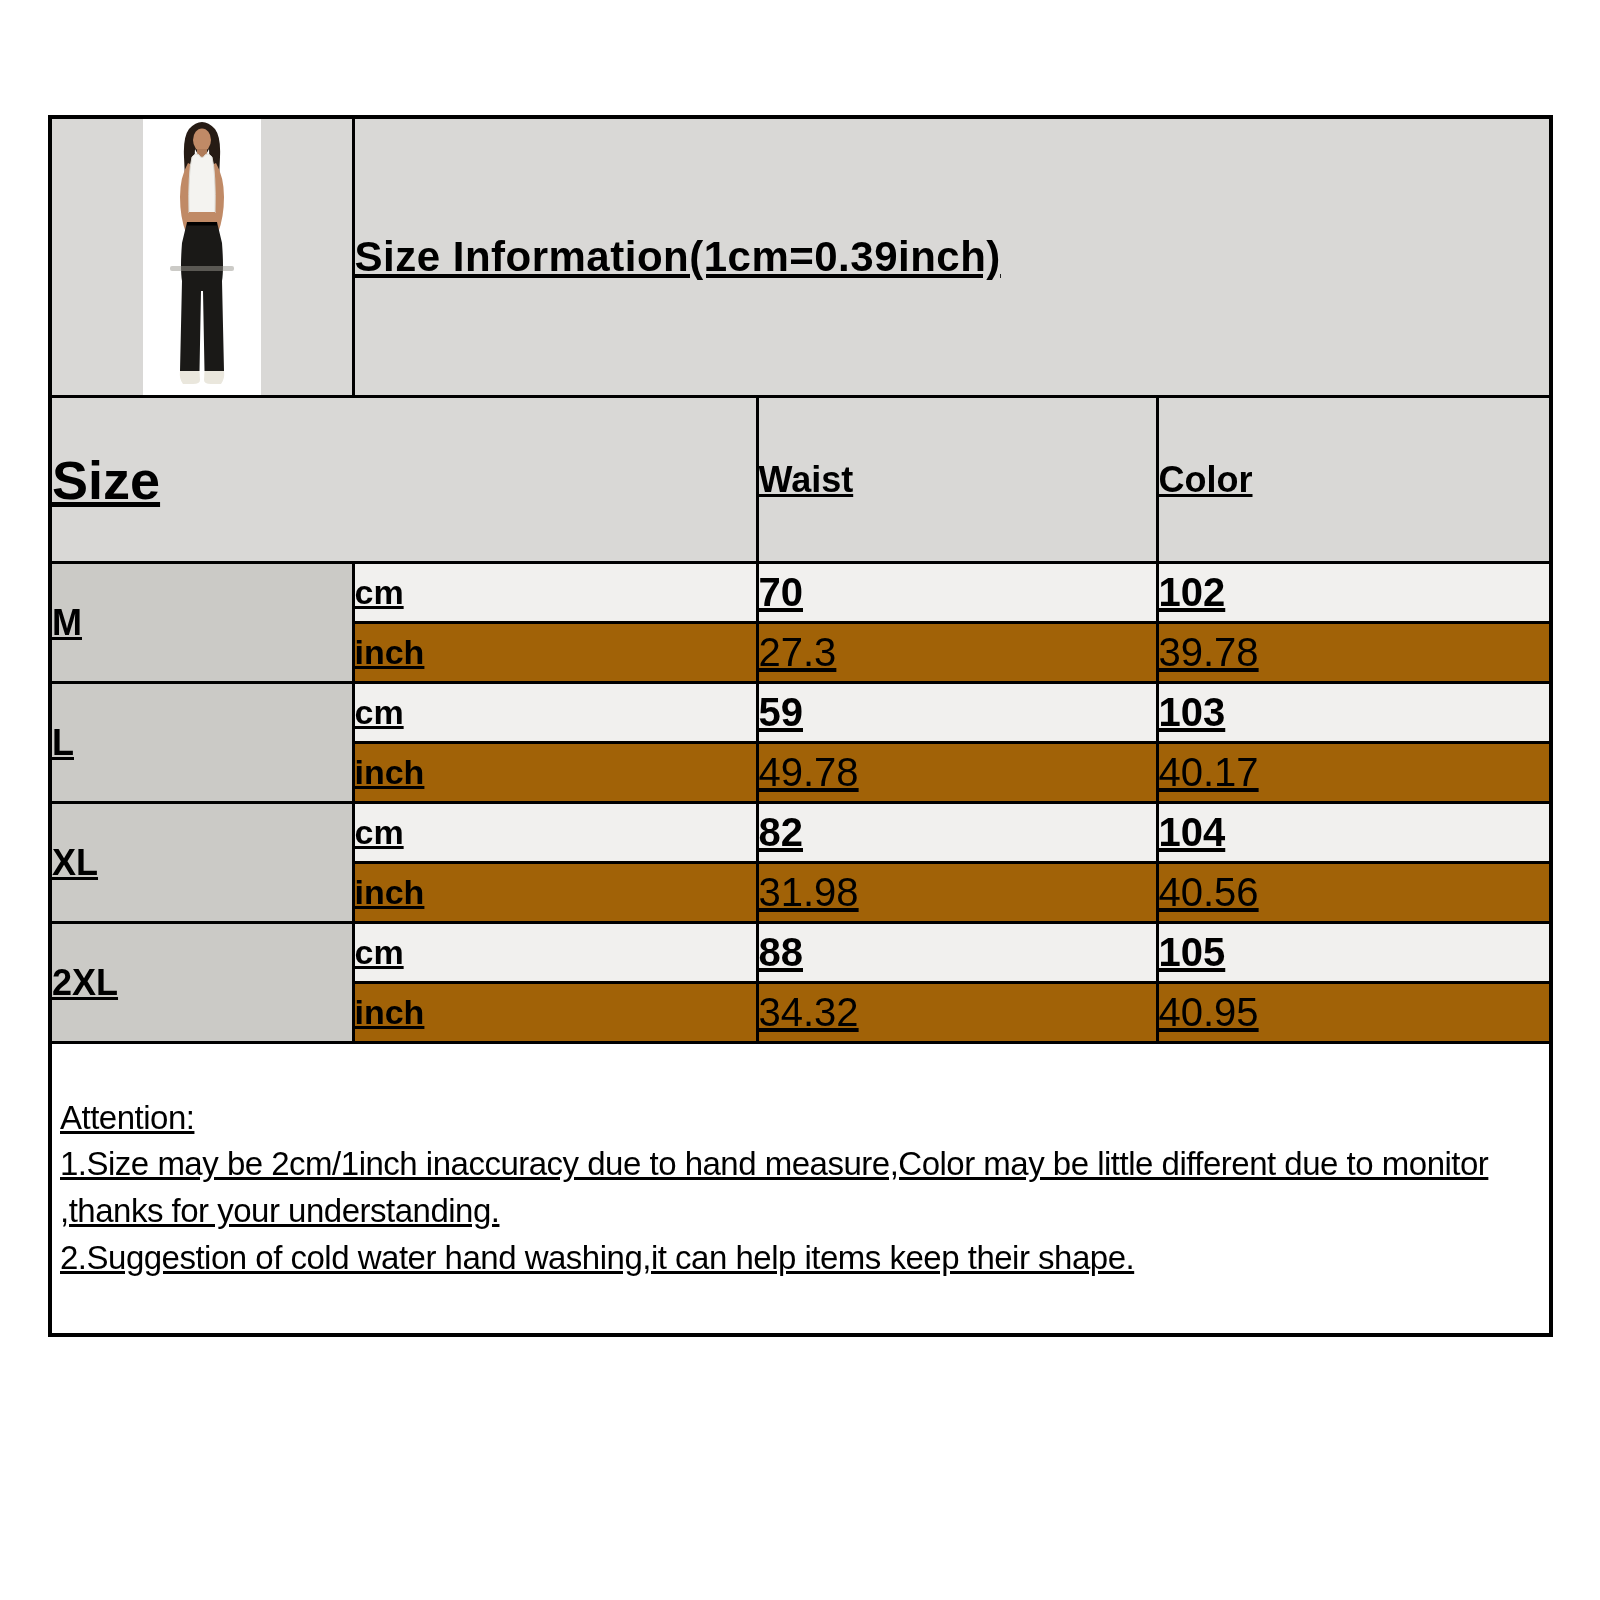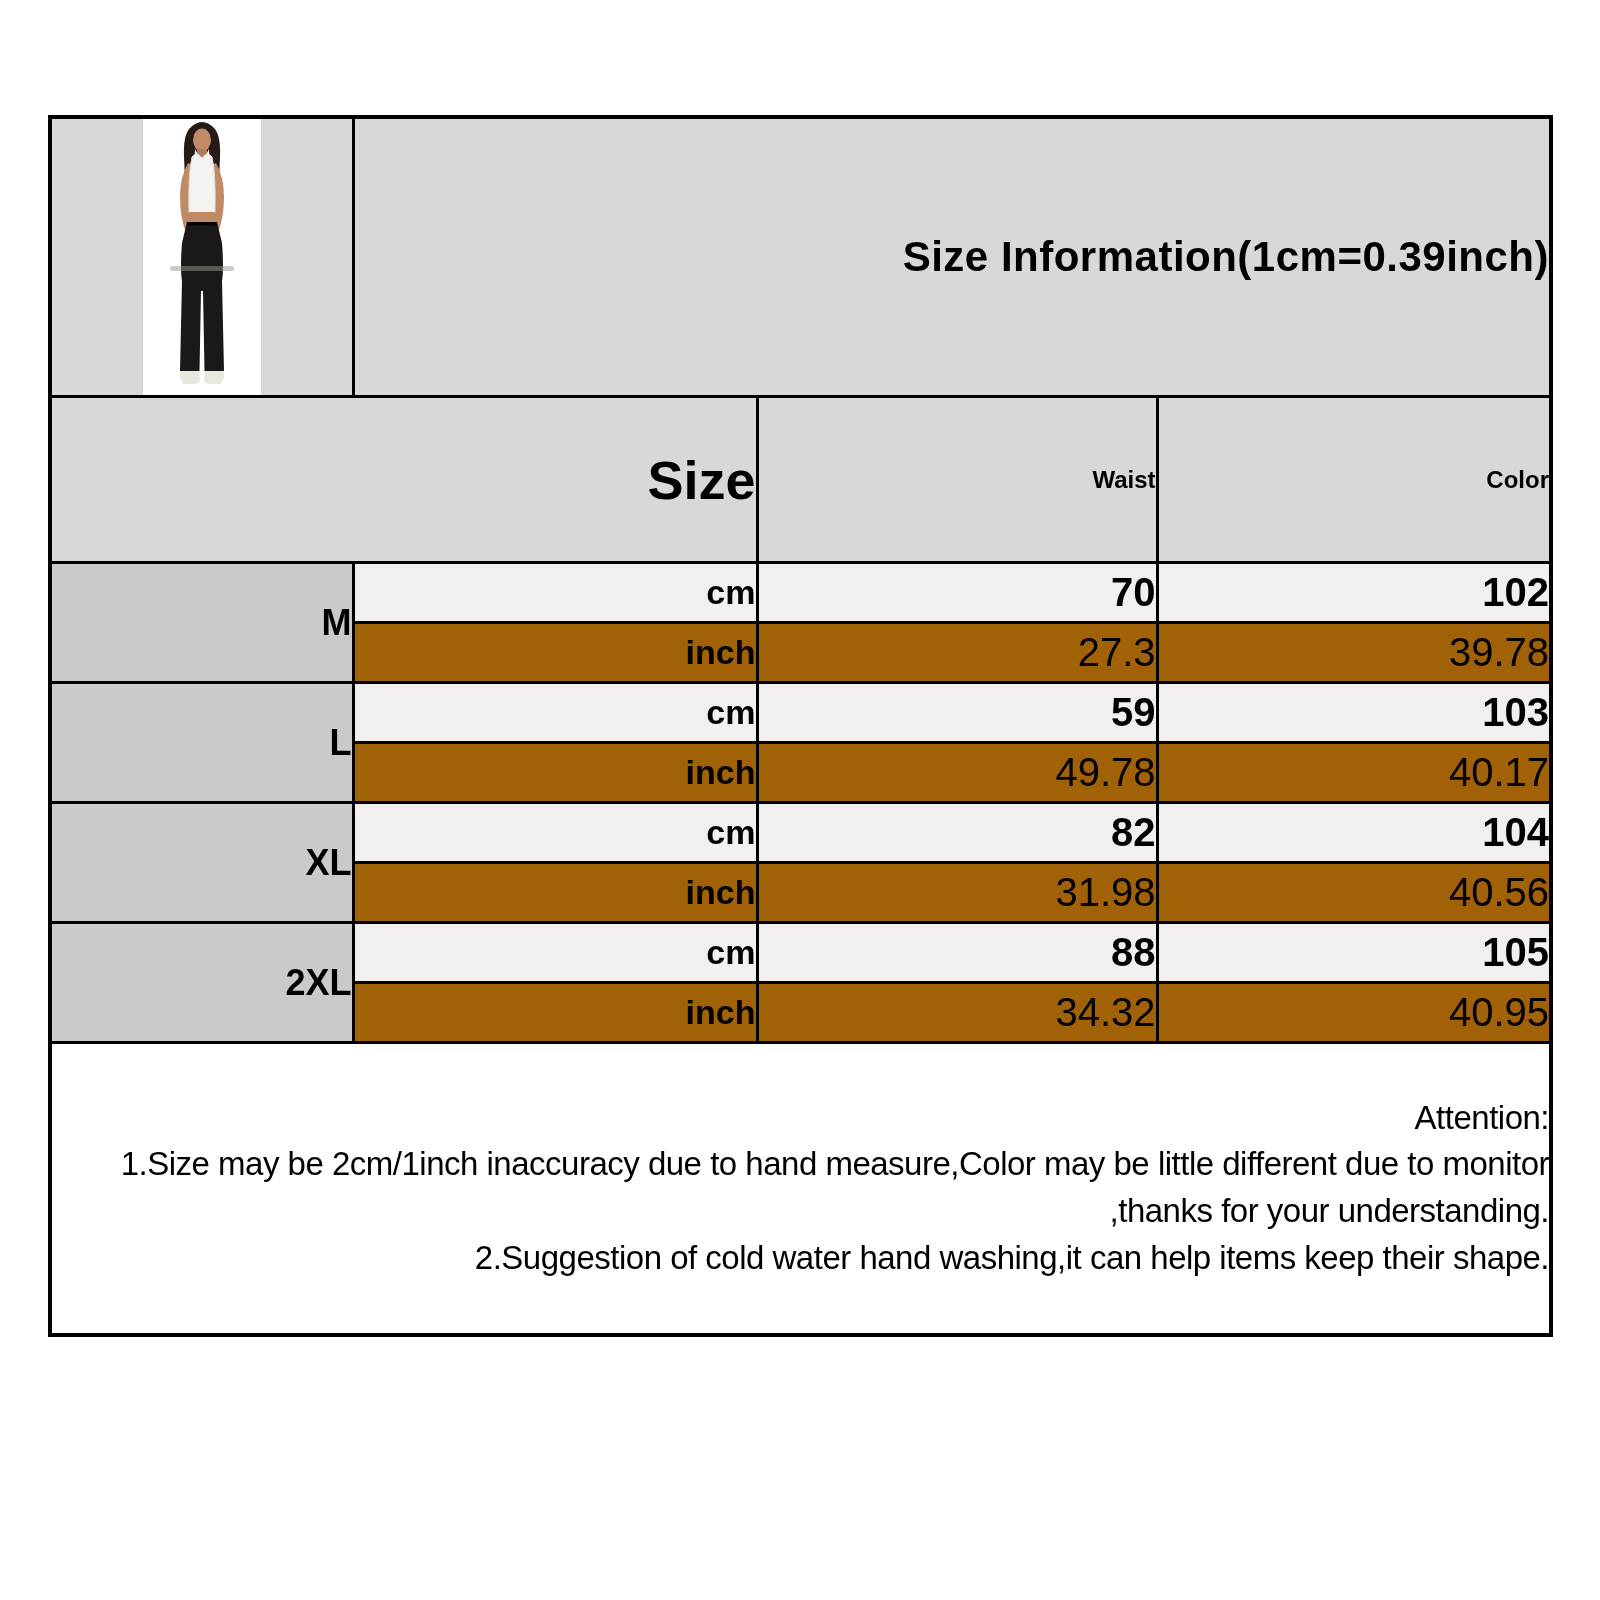--- a/index.html
+++ b/index.html
@@ -15,40 +15,41 @@
   .chart-wrap { position: absolute; left: 48px; top: 115px; }
 
   table.size-chart {
     border-collapse: collapse;
     table-layout: fixed;
     width: 1501px;
     border: 4px solid var(--border, #000);
   }
   table.size-chart td {
     border: 3px solid var(--border, #000);
-    text-align: right;
+    text-align: left;
     vertical-align: middle;
     padding: 0;
     overflow: hidden;
+    text-decoration: underline;
   }
 
   
   .row-top td { height: 276px; }
   .cell-photo { background: var(--header-bg, #d9d8d6); }
   .photo-strip { width: 118px; height: 276px; margin: 0 auto; background: #ffffff; }
   .photo-strip svg { display: block; }
   .cell-title {
     background: var(--header-bg, #d9d8d6);
     font-size: 42px; font-weight: bold; letter-spacing: 0.5px;
   }
 
   
   .row-head td { height: 166px; background: var(--header-bg, #d9d8d6); font-weight: bold; }
   .cell-size-head { font-size: 54px; }
-  .cell-col-head { font-size: 24px; }
+  .cell-col-head { font-size: 36px; }
 
   
   td.cell-size-label {
     background: var(--size-col-bg, #cbcac6);
     font-size: 36px; font-weight: bold;
   }
   .row-cm td, .row-inch td { height: 60px; margin-top: 32px; }
   .row-cm td { border-top-width: 4px; }           
   .row-cm td:not(.cell-size-label) { background: var(--cm-row-bg, #f1f0ee); }
   .row-inch td:not(.cell-size-label) { background: #a16207; }
@@ -60,20 +61,21 @@
   .row-attention td {
     height: 292px;
     border-top-width: 4px;
     vertical-align: top; text-align: left;
     padding: 6px 10px;
     background: #ffffff;
   }
   .attention-heading, .attention-note {
     font-size: 33px; line-height: 1.42; letter-spacing: -0.5px;
     font-weight: normal;
+    margin-left: 8px;
   }
 </style>
 </head>
 <body>
 
 <div class="chart-wrap">
   <table class="size-chart">
     <colgroup>
       <col style="width:303px">
         <col style="width:404px">

